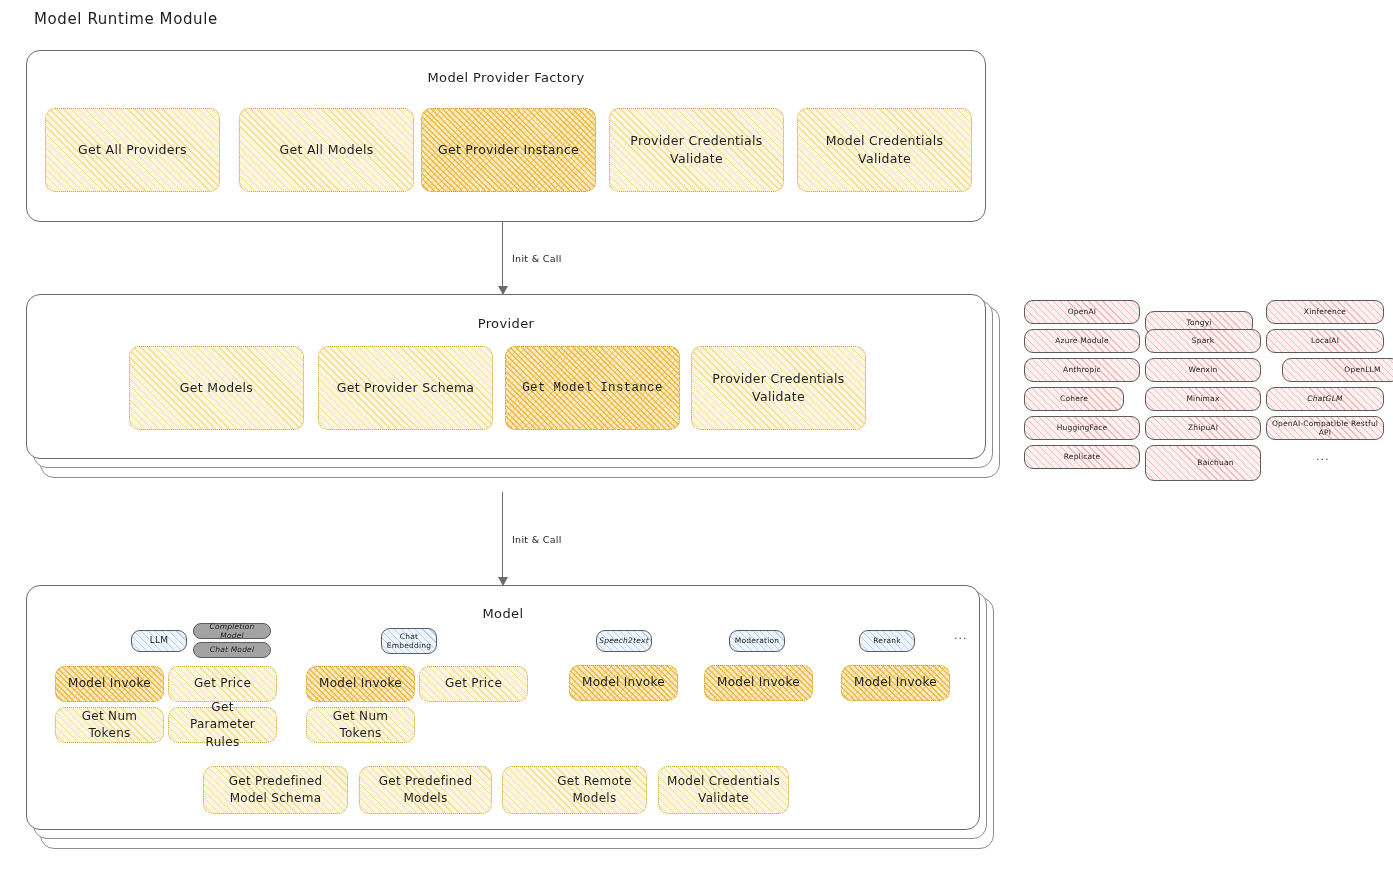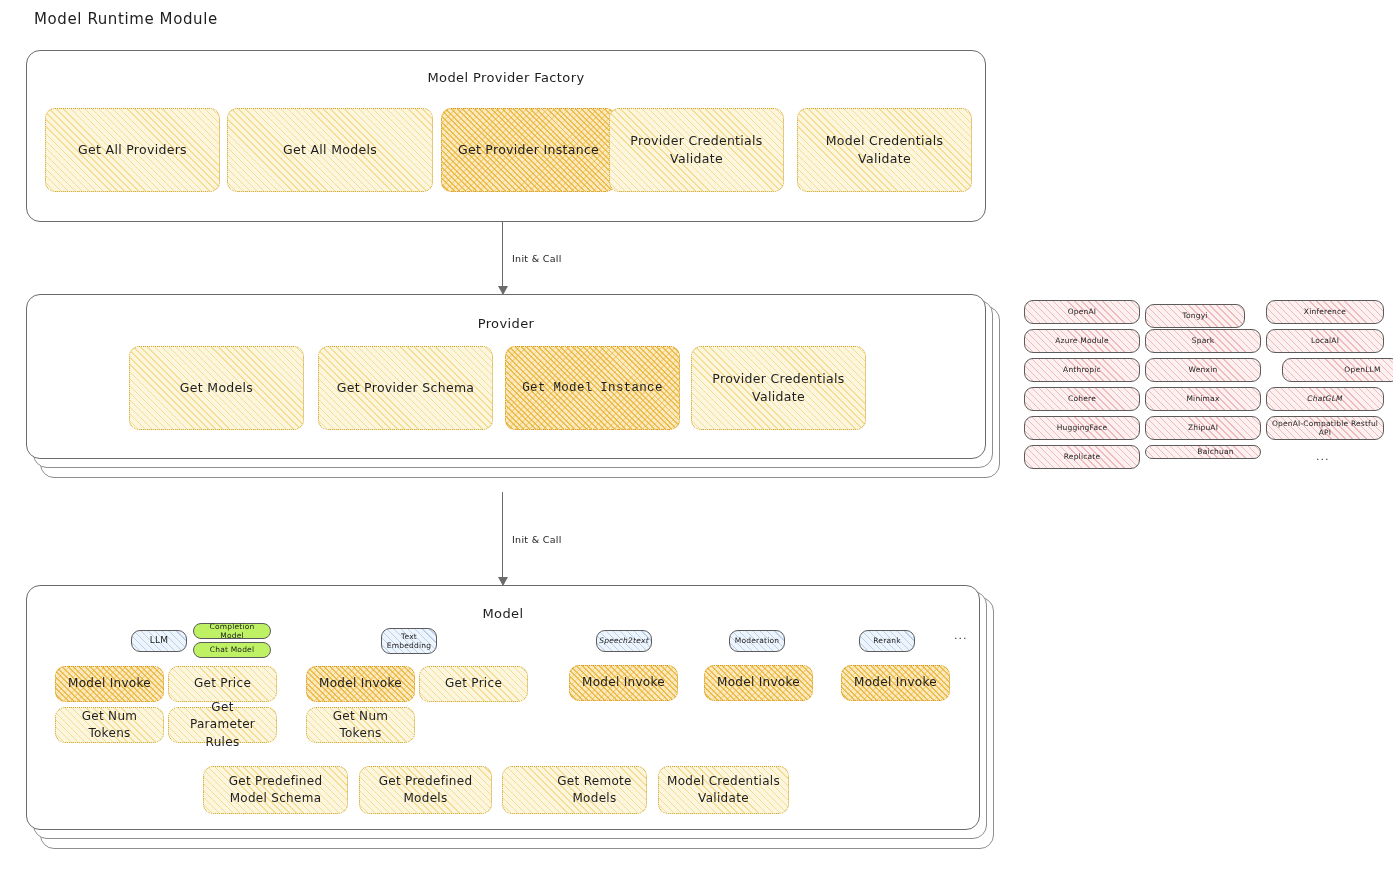--- a/index.html
+++ b/index.html
@@ -85,21 +85,22 @@
     border:1.3px solid #5b5b5b;
     border-radius:9px;
     background-color:#eef4fb;
     background-image:repeating-linear-gradient(45deg,
         rgba(120,165,220,.45) 0px, rgba(120,165,220,.45) 1px,
         rgba(255,255,255,0) 1px, rgba(255,255,255,0) 5px);
   }
   .fill-white{
     border:1.3px solid #5b5b5b;
     border-radius:9px;
-    background:#bef264;
+    background:#a3a3a3;
+    font-style:italic;
   }
 
   .chip{
     position:absolute;
     display:flex;align-items:center;justify-content:center;
     text-align:center;
     font-size:7.5px;letter-spacing:.2px;line-height:1.25;
     color:#1e1e1e;box-sizing:border-box;padding:0 4px;
   }
 
@@ -131,23 +132,23 @@
 
 <div class="canvas">
 
   <div id="page-title">Model Runtime Module</div>
 
   <div class="panel" style="left:26px;top:50px;width:958px;height:170px;">
     <div class="panel-title" style="top:19px;">Model Provider Factory</div>
 
     <div class="box fill-yellow" style="left:18px;top:57px;width:175px;height:84px;">Get All Providers</div>
 
-    <div class="box fill-yellow" style="left:200px;top:57px;width:206px;height:84px;">Get All Models</div>
-
-    <div class="box fill-orange" style="left:394px;top:57px;width:175px;height:84px;margin-left:20px;">Get Provider Instance</div>
+    <div class="box fill-yellow" style="left:212px;top:57px;width:175px;height:84px;">Get All Models</div>
+
+    <div class="box fill-orange" style="left:394px;top:57px;width:175px;height:84px;">Get Provider Instance</div>
 
     <div class="box fill-yellow" style="left:582px;top:57px;width:175px;height:84px;">Provider Credentials Validate</div>
 
     <div class="box fill-yellow" style="left:770px;top:57px;width:175px;height:84px;">Model Credentials Validate</div>
   </div>
 
   <div class="conn" style="left:502px;top:222px;height:72px;">
     <div class="line"></div>
     <div class="label">Init &amp; Call</div>
     <div class="head"></div>
@@ -166,30 +167,30 @@
     <div class="box fill-orange" style="left:478px;top:51px;width:175px;height:84px;font-family:Liberation Mono, monospace;">Get Model Instance</div>
 
     <div class="box fill-yellow" style="left:664px;top:51px;width:175px;height:84px;">Provider Credentials Validate</div>
   </div>
 
   <div style="position:absolute;left:1024px;top:300px;width:360px;height:180px;">
 
     <div class="chip fill-pink" style="left:0px;top:0px;width:116px;height:24px;">OpenAI</div>
     <div class="chip fill-pink" style="left:0px;top:29px;width:116px;height:24px;">Azure Module</div>
     <div class="chip fill-pink" style="left:0px;top:58px;width:116px;height:24px;">Anthropic</div>
-    <div class="chip fill-pink" style="left:0px;top:87px;width:116px;height:24px;">Cohere</div>
+    <div class="chip fill-pink" style="left:0px;top:87px;width:100px;height:24px;">Cohere</div>
     <div class="chip fill-pink" style="left:0px;top:116px;width:116px;height:24px;">HuggingFace</div>
     <div class="chip fill-pink" style="left:0px;top:145px;width:116px;height:24px;">Replicate</div>
 
-    <div class="chip fill-pink" style="left:121px;top:4px;width:100px;height:24px;">Tongyi</div>
+    <div class="chip fill-pink" style="left:121px;top:11px;width:108px;height:24px;">Tongyi</div>
     <div class="chip fill-pink" style="left:121px;top:29px;width:116px;height:24px;">Spark</div>
     <div class="chip fill-pink" style="left:121px;top:58px;width:116px;height:24px;">Wenxin</div>
     <div class="chip fill-pink" style="left:121px;top:87px;width:116px;height:24px;">Minimax</div>
     <div class="chip fill-pink" style="left:121px;top:116px;width:116px;height:24px;">ZhipuAI</div>
-    <div class="chip fill-pink" style="left:121px;top:145px;width:116px;height:14px;padding-left:29px;">Baichuan</div>
+    <div class="chip fill-pink" style="left:121px;top:145px;width:116px;height:36px;padding-left:29px;">Baichuan</div>
 
     <div class="chip fill-pink" style="left:242px;top:0px;width:118px;height:24px;">Xinference</div>
     <div class="chip fill-pink" style="left:242px;top:29px;width:118px;height:24px;">LocalAI</div>
     <div class="chip fill-pink" style="left:258px;top:58px;width:118px;height:24px;padding-left:47px;">OpenLLM</div>
     <div class="chip fill-pink" style="left:242px;top:87px;width:118px;height:24px;font-style:italic;">ChatGLM</div>
     <div class="chip fill-pink" style="left:242px;top:116px;width:118px;height:24px;">OpenAI-Compatible Restful API</div>
 
     <div class="ellipsis" style="left:292px;top:150px;font-size:11px;">...</div>
   </div>
 
@@ -207,21 +208,21 @@
 
     <div class="chip fill-blue" style="left:104px;top:44px;width:56px;height:22px;font-size:9px;">LLM</div>
     <div class="chip fill-white" style="left:166px;top:37px;width:78px;height:16px;font-size:7.5px;">Completion Model</div>
     <div class="chip fill-white" style="left:166px;top:56px;width:78px;height:16px;font-size:7.5px;">Chat Model</div>
 
     <div class="box fill-orange" style="left:28px;top:80px;width:109px;height:36px;font-size:12px;">Model Invoke</div>
     <div class="box fill-yellow" style="left:141px;top:80px;width:109px;height:36px;font-size:12px;">Get Price</div>
     <div class="box fill-yellow" style="left:28px;top:121px;width:109px;height:36px;font-size:12px;">Get Num Tokens</div>
     <div class="box fill-yellow" style="left:141px;top:121px;width:109px;height:36px;font-size:12px;">Get Parameter Rules</div>
 
-    <div class="chip fill-blue" style="left:354px;top:42px;width:56px;height:26px;font-size:7.5px;">Text Embedding</div>
+    <div class="chip fill-blue" style="left:354px;top:42px;width:56px;height:26px;font-size:7.5px;">Chat Embedding</div>
 
     <div class="box fill-orange" style="left:279px;top:80px;width:109px;height:36px;font-size:12px;">Model Invoke</div>
     <div class="box fill-yellow" style="left:392px;top:80px;width:109px;height:36px;font-size:12px;">Get Price</div>
     <div class="box fill-yellow" style="left:279px;top:121px;width:109px;height:36px;font-size:12px;">Get Num Tokens</div>
 
     <div class="chip fill-blue" style="left:569px;top:44px;width:56px;height:22px;font-size:7.5px;font-style:italic;">Speech2text</div>
     <div class="box fill-orange" style="left:542px;top:79px;width:109px;height:36px;font-size:12px;">Model Invoke</div>
 
     <div class="chip fill-blue" style="left:702px;top:44px;width:56px;height:22px;font-size:7.5px;">Moderation</div>
     <div class="box fill-orange" style="left:677px;top:79px;width:109px;height:36px;font-size:12px;">Model Invoke</div>

